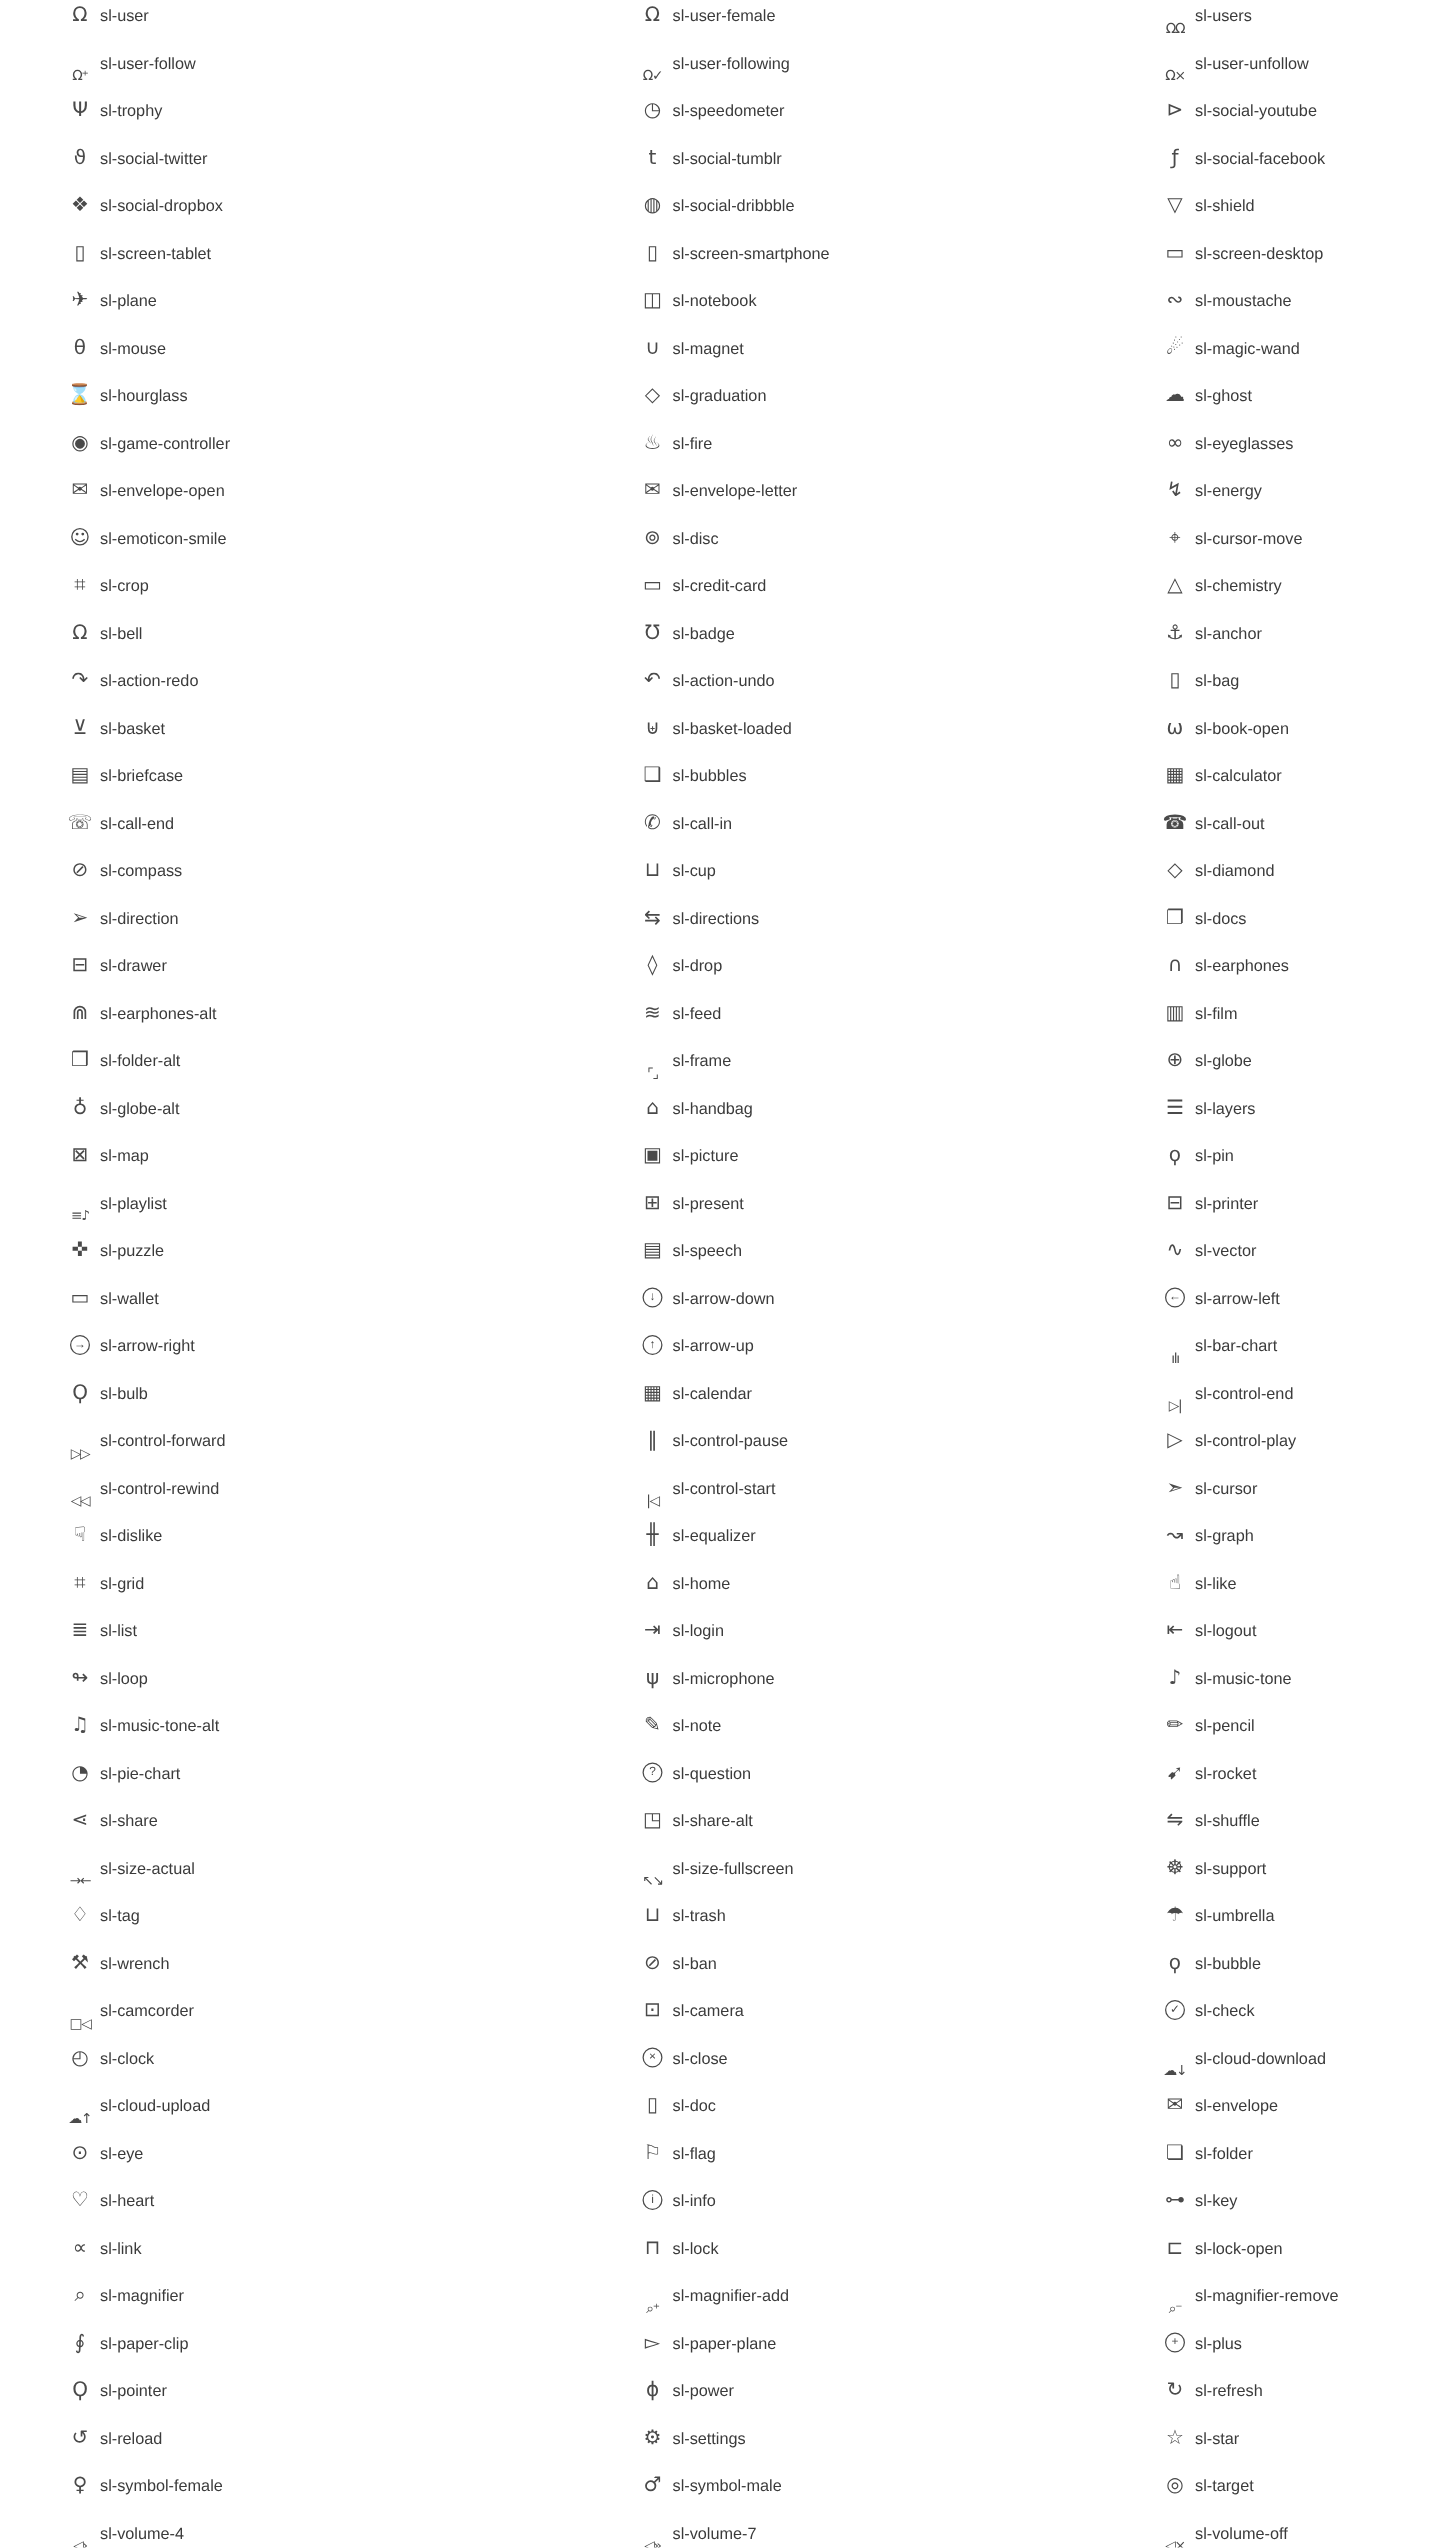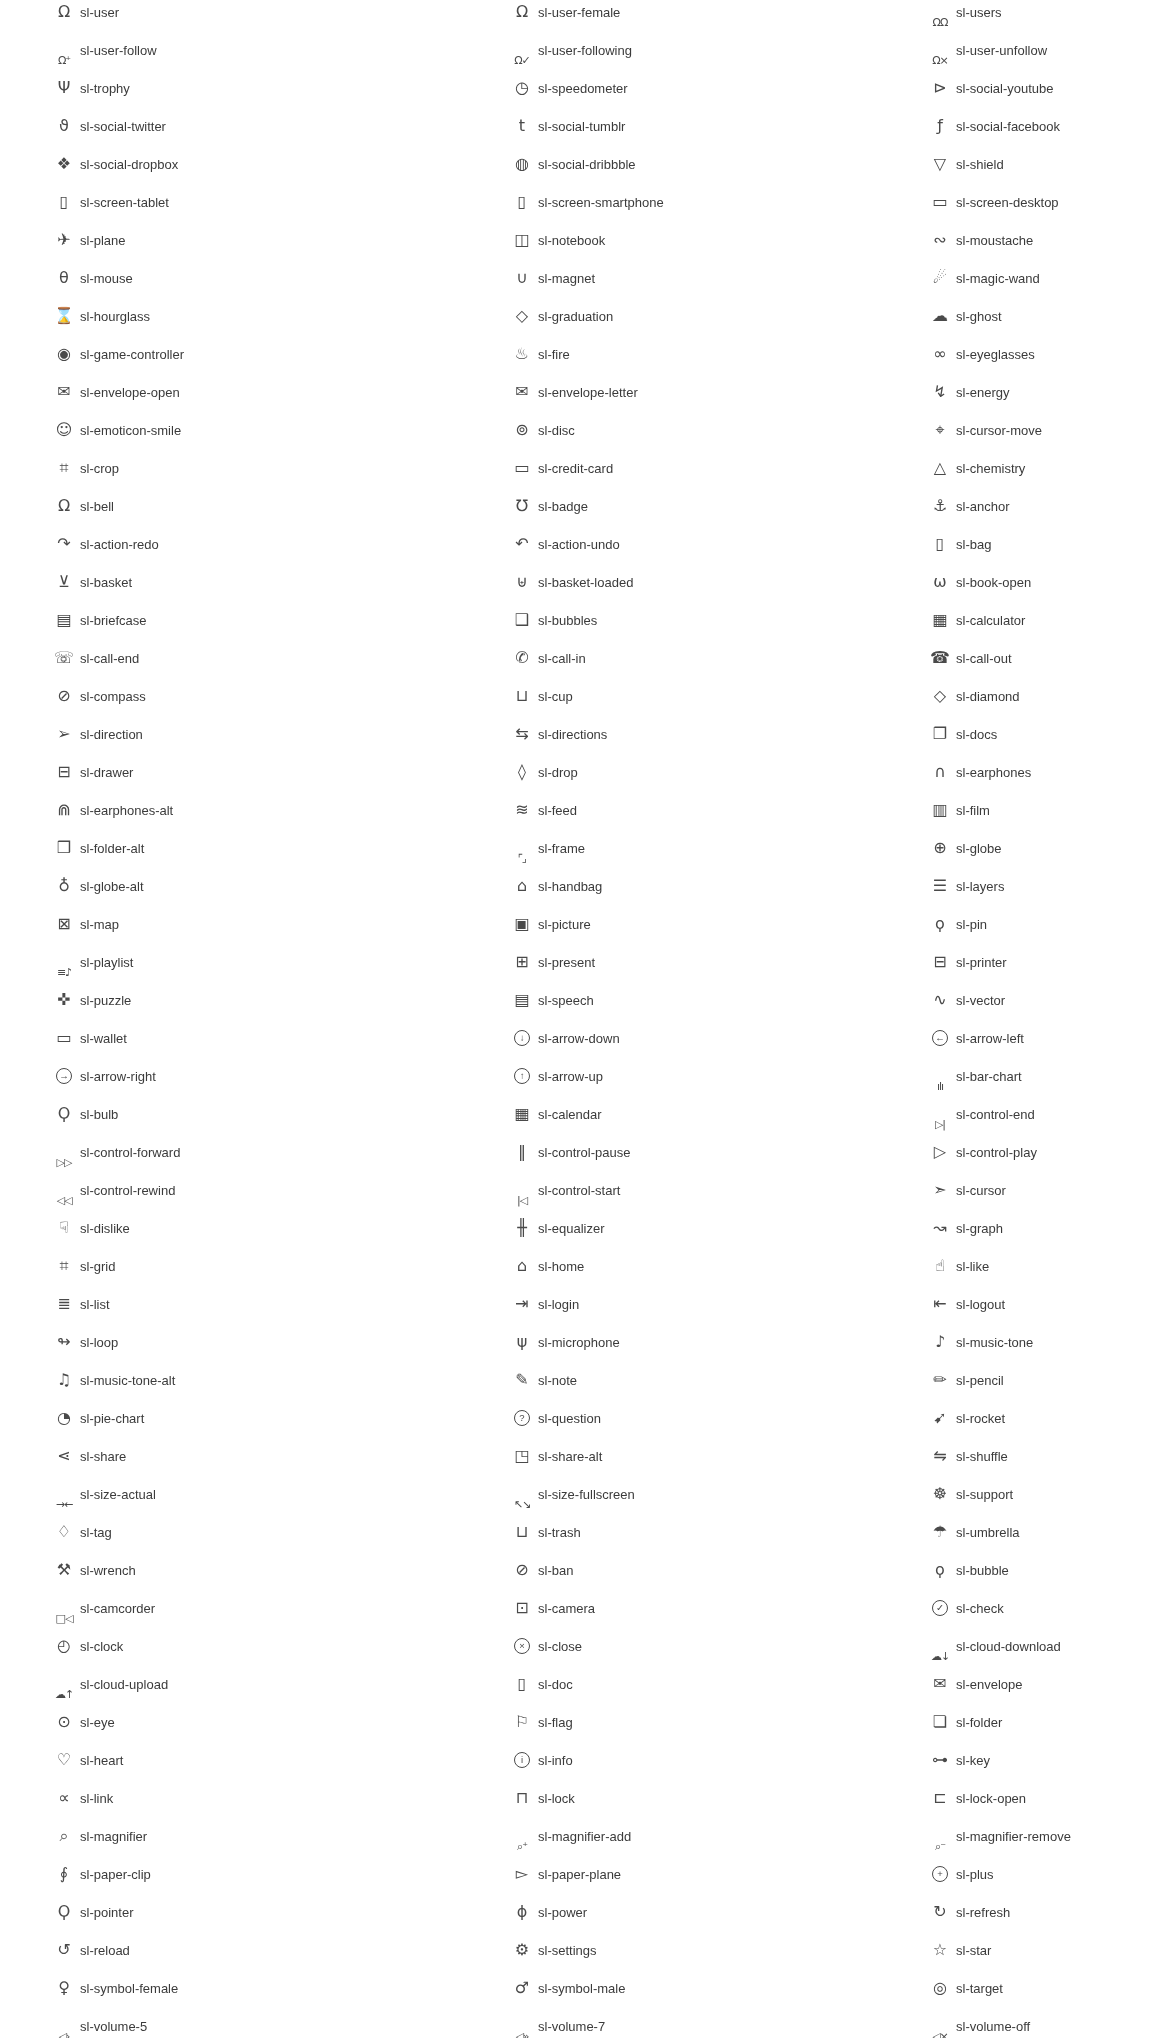--- a/index.html
+++ b/index.html
@@ -345,21 +345,21 @@
       <div class="item">
         <span class="icon">
           <span class="g">♀</span>
         </span>
         <span class="label">sl-symbol-female</span>
       </div>
       <div class="item">
         <span class="icon">
           <span class="g multi">◁›</span>
         </span>
-        <span class="label">sl-volume-5</span>
+        <span class="label">sl-volume-4</span>
       </div>
     </div>
     <div class="col" style="left: 511px;">
       <div class="item">
         <span class="icon">
           <span class="g">Ω</span>
         </span>
         <span class="label">sl-user-female</span>
       </div>
       <div class="item">

